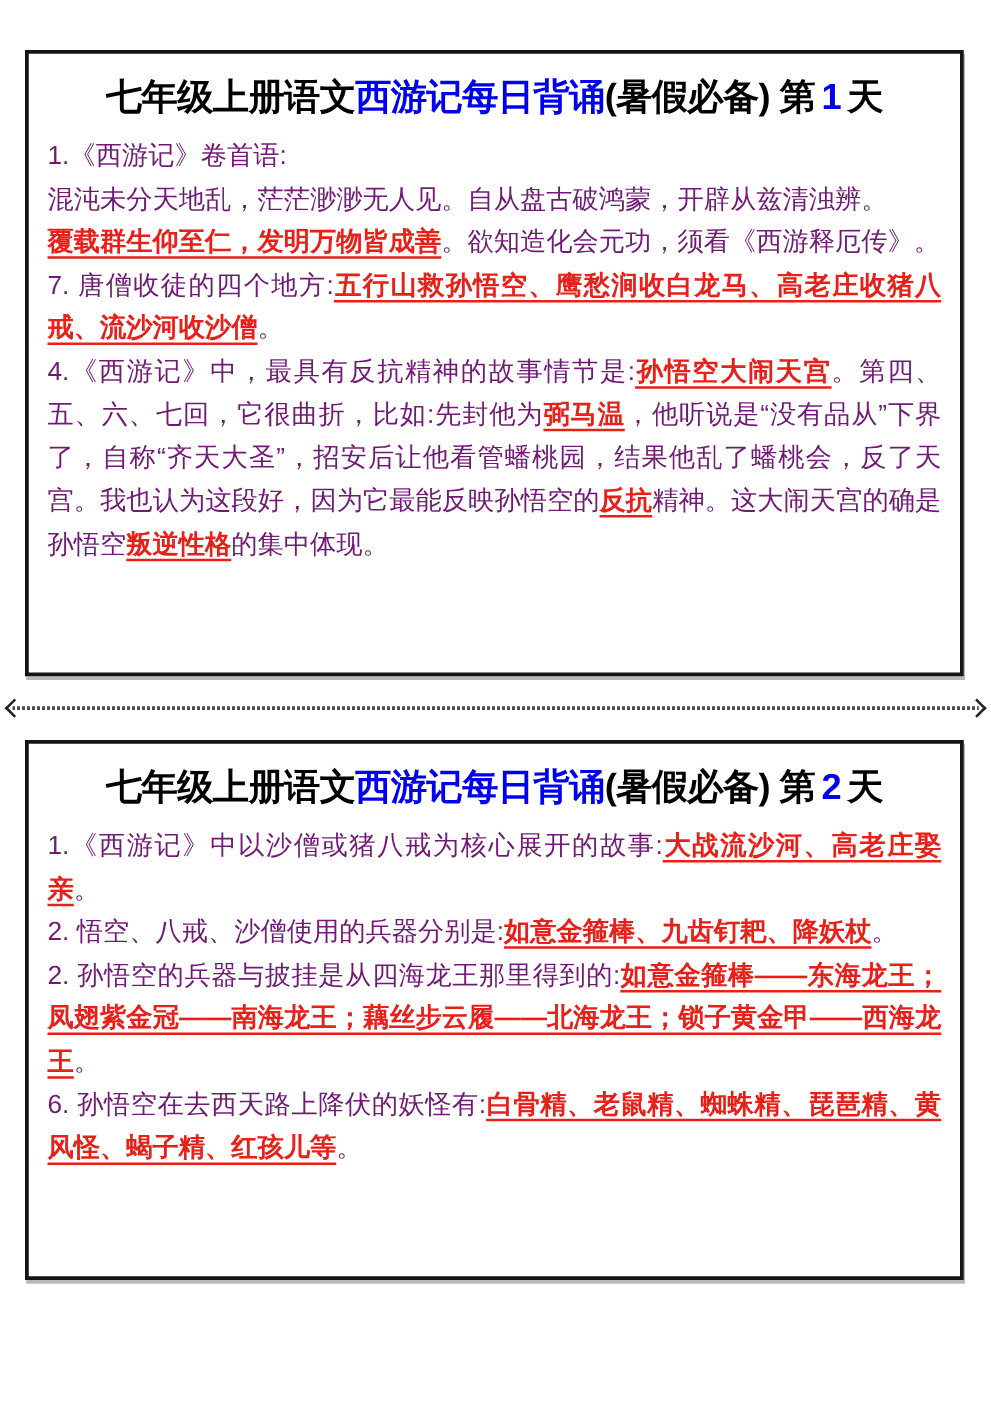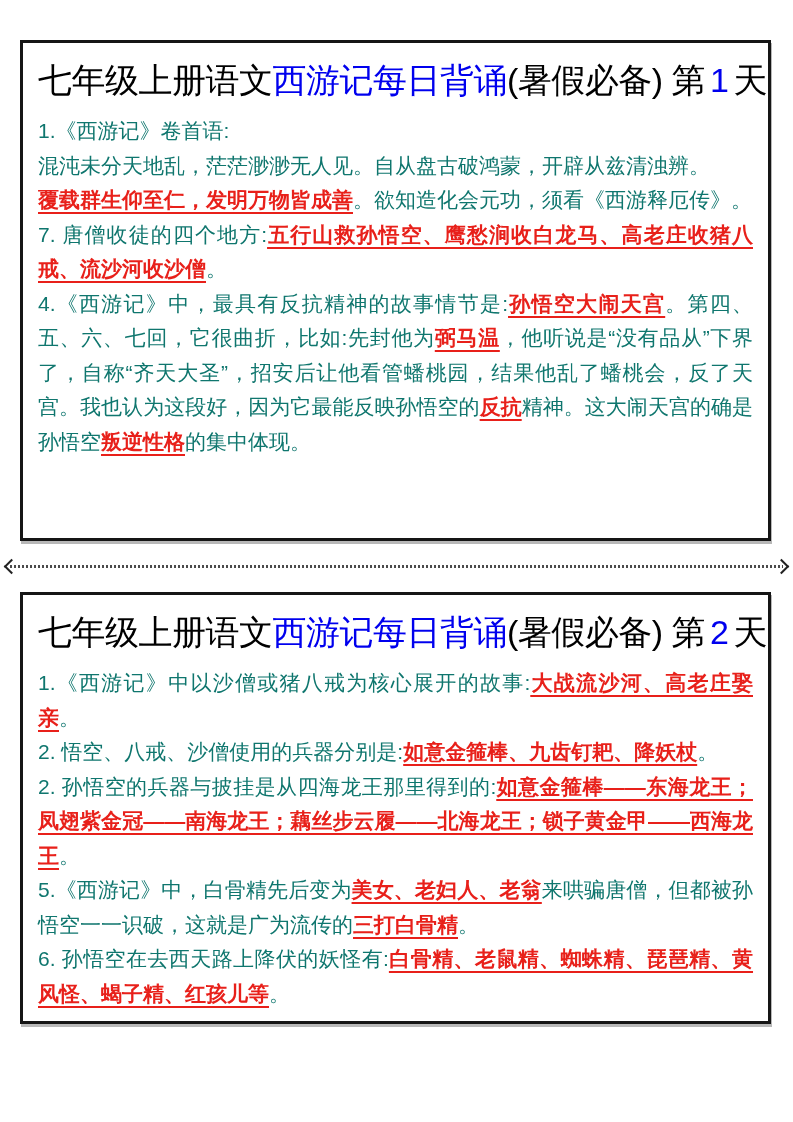--- a/index.html
+++ b/index.html
@@ -16,37 +16,37 @@
     background:#ffffff;
     border:3px solid #151515;
     box-shadow:1px 3px 0 rgba(0,0,0,0.28);
     padding:13px 15px 0 15px;
   }
   .card-1 { top:40px;  height:501px; }
   .card-2 { top:592px; height:432px; }
 
   .card-title {
     text-align:center;
-    font-size:34px; font-weight:400;
+    font-size:29px; font-weight:700;
     white-space:nowrap;
     color:#000;
     margin:2px 0 10px 0;
     letter-spacing:-0.5px;
   }
   .t-blue { color:var(--title-blue,#0000ee); }
   .t-num  { color:var(--title-blue,#0000ee); padding:0 5px; }
 
   .card-body {
     font-size:21px;
     line-height:34.5px;
     text-align:justify;
   }
   .card-body p { margin:0; }
 
-  .seg { color:#0f766e; }
+  .seg { color:#701a75; }
   .seg.red-u {
     color:var(--hl-red,#e8201a);
     font-weight:700;
     text-decoration:underline;
     text-decoration-color:var(--hl-red,#e8201a);
     text-decoration-thickness:2px;
     text-underline-offset:5px;
     margin-top:30px;
   }
 
@@ -89,18 +89,17 @@
   </div>
 
   <div class="card card-2">
     <div class="card-title">
       <span>七年级上册语文</span><span class="t-blue">西游记每日背诵</span><span>(暑假必备) 第</span><span class="t-num">2</span><span>天</span>
     </div>
     <div class="card-body">
         <p><span class="seg">1.《西游记》中以沙僧或猪八戒为核心展开的故事:</span><span class="seg red-u">大战流沙河、高老庄娶亲</span><span class="seg">。</span></p>
         <p><span class="seg">2. 悟空、八戒、沙僧使用的兵器分别是:</span><span class="seg red-u">如意金箍棒、九齿钉耙、降妖杖</span><span class="seg">。</span></p>
         <p><span class="seg">2. 孙悟空的兵器与披挂是从四海龙王那里得到的:</span><span class="seg red-u">如意金箍棒——东海龙王；凤翅紫金冠——南海龙王；藕丝步云履——北海龙王；锁子黄金甲——西海龙王</span><span class="seg">。</span></p>
-        <p><span class="seg">5.《西游记》中，白骨精先后变为</span><span class="seg red-u">美女、老妇人、老翁</span><span class="seg">来哄骗唐僧，但都被孙悟空一一识破，这就是广为流传的</span><span class="seg red-u">三打白骨精</span><span class="seg">。</span></p>
         <p><span class="seg">6. 孙悟空在去西天路上降伏的妖怪有:</span><span class="seg red-u">白骨精、老鼠精、蜘蛛精、琵琶精、黄风怪、蝎子精、红孩儿等</span><span class="seg">。</span></p>
       </div>
   </div>
 
 </div>
 
 </body></html>

